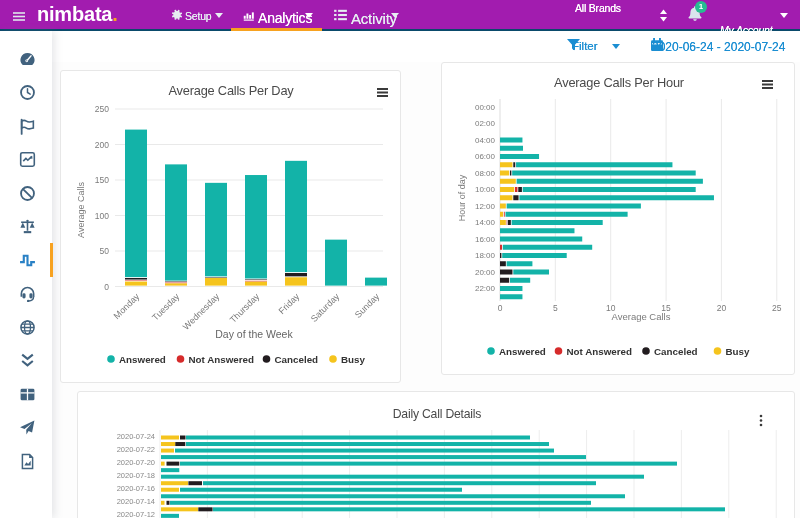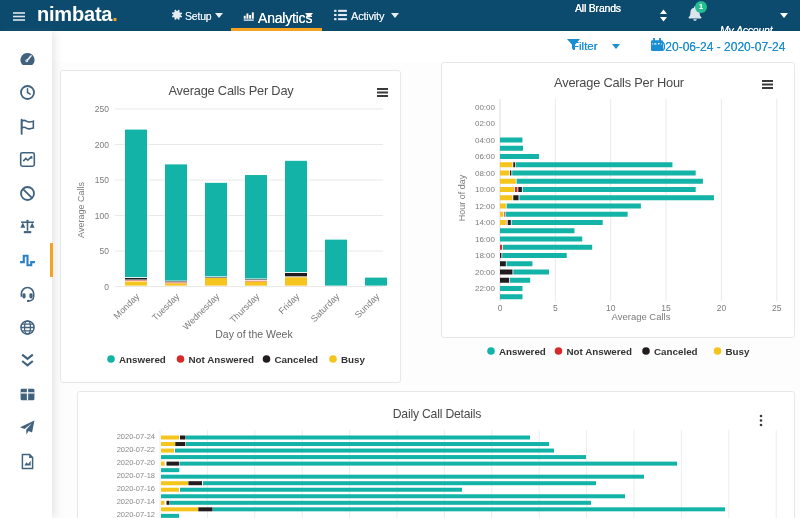--- a/index.html
+++ b/index.html
@@ -1,17 +1,17 @@
 <!DOCTYPE html>
 <html><head><meta charset="utf-8"><style>
 html,body{margin:0;padding:0;width:800px;height:518px;overflow:hidden;
 background:#fdfdfd;font-family:"Liberation Sans",sans-serif;}
 *{box-sizing:border-box;}
 .abs{position:absolute;}
-.navbar{position:absolute;left:0;top:0;width:800px;height:31px;background:#0c4a6e;border-bottom:2px solid #0a4a6b;}
+.navbar{position:absolute;left:0;top:0;width:800px;height:31px;background:#a21caf;border-bottom:2px solid #0a4a6b;}
 .card{position:absolute;background:#fff;border:1px solid #e7e7e7;border-radius:3px;}
 .sidebar{position:absolute;left:0;top:31px;width:52px;height:487px;background:#fff;box-shadow:3px 0 8px rgba(120,130,140,0.18);}
 .filter{position:absolute;left:52px;top:31px;width:748px;height:31px;background:#fff;}
 
 </style></head><body>
 <div class="navbar">
 <svg class="abs" style="left:13px;top:12px" width="12" height="9" viewBox="0 0 12 9">
 <line x1="0" y1="1" x2="12" y2="1" stroke="#dfe7ec" stroke-width="1.6"></line>
 <line x1="0" y1="4.5" x2="12" y2="4.5" stroke="#dfe7ec" stroke-width="1.6"></line>
 <line x1="0" y1="8" x2="12" y2="8" stroke="#dfe7ec" stroke-width="1.6"></line>
@@ -41,21 +41,21 @@
 <svg class="abs" style="left:334px;top:9px" width="13" height="12" viewBox="0 0 16 15">
       <g fill="#e6edf2">
         <rect x="0" y="1" width="3" height="2.6"></rect>
         <rect x="5" y="1" width="11" height="2.6"></rect>
         <rect x="0" y="6.2" width="3" height="2.6"></rect>
         <rect x="5" y="6.2" width="11" height="2.6"></rect>
         <rect x="0" y="11.4" width="3" height="2.6"></rect>
         <rect x="5" y="11.4" width="11" height="2.6"></rect>
       </g>
     </svg>
-<div class="abs" style="left:351px;top:9.5px;font-size:11px;color:#e6edf2;text-shadow:0 0 0.4px currentColor;letter-spacing:-0.2px;">Activity</div>
+<div class="abs" style="left:351px;top:9.5px;font-size:15px;color:#e6edf2;text-shadow:0 0 0.4px currentColor;letter-spacing:-0.2px;">Activity</div>
 <svg class="abs" style="left:391px;top:13px" width="8" height="5" viewBox="0 0 8 5">
       <path d="M0 0 L8 0 L4 5 Z" fill="#e8eef2"></path>
     </svg>
 <div class="abs" style="left:575px;top:2px;font-size:10.5px;color:#fff;text-shadow:0 0 0.4px currentColor;letter-spacing:-0.2px;">All Brands</div>
 <svg class="abs" style="left:660px;top:9px" width="7" height="13" viewBox="0 0 7 13">
       <path d="M0 5 L7 5 L3.5 0.5 Z" fill="#fff"></path>
       <path d="M0 8 L7 8 L3.5 12.5 Z" fill="#fff"></path>
     </svg>
 <svg class="abs" style="left:687px;top:5px" width="16" height="16" viewBox="0 0 16 16">
       <path fill="#d9e4ec" d="M8 1.2c-.6 0-1 .45-1 1v.5C4.8 3.2 3.4 4.9 3.4 7.2c0 3.2-.8 4.2-1.6 4.9-.25.2-.3.5-.2.8.1.3.4.5.7.5h11.4c.3 0 .6-.2.7-.5.1-.3.05-.6-.2-.8-.8-.7-1.6-1.7-1.6-4.9 0-2.3-1.4-4-3.6-4.5v-.5c0-.55-.45-1-1-1zM9.8 14.2H6.2c.2.9.9 1.6 1.8 1.6s1.6-.7 1.8-1.6z"></path>
@@ -203,21 +203,21 @@
       <circle cx="50" cy="288" r="3.8" fill="#13b3a8"></circle>
       <text x="58" y="291.5" font-size="9.8" font-weight="bold" fill="#333">Answered</text>
       <circle cx="119.5" cy="288" r="3.8" fill="#d62b2b"></circle>
       <text x="127.5" y="291.5" font-size="9.8" font-weight="bold" fill="#333">Not Answered</text>
       <circle cx="205.5" cy="288" r="3.8" fill="#221c1f"></circle>
       <text x="213.5" y="291.5" font-size="9.8" font-weight="bold" fill="#333">Canceled</text>
       <circle cx="272" cy="288" r="3.8" fill="#f5c41d"></circle>
       <text x="280" y="291.5" font-size="9.8" font-weight="bold" fill="#333">Busy</text>
     </svg>
 </div>
-<div class="card" style="left:441px;top:62px;width:354px;height:276px;">
+<div class="card" style="left:441px;top:62px;width:354px;height:313px;">
 <svg width="352" height="311" viewBox="0 0 352 311" style="position:absolute;left:0;top:0">
       <text x="177" y="24" font-size="12.8" letter-spacing="-0.2" fill="#4a4a4a" text-anchor="middle">Average Calls Per Hour</text>
       <rect x="320" y="17" width="11" height="2" fill="#3a3a3a"></rect>
       <rect x="320" y="20.5" width="11" height="2" fill="#3a3a3a"></rect>
       <rect x="320" y="24" width="11" height="2" fill="#3a3a3a"></rect>
       <line x1="58.0" y1="36" x2="58.0" y2="238" stroke="#dddddd" stroke-width="1"></line>
       <text x="58.0" y="248" font-size="8.5" fill="#7b7b7b" text-anchor="middle">0</text>
       <line x1="113.3" y1="36" x2="113.3" y2="238" stroke="#e9e9e9" stroke-width="1"></line>
       <text x="113.3" y="248" font-size="8.5" fill="#7b7b7b" text-anchor="middle">5</text>
       <line x1="168.7" y1="36" x2="168.7" y2="238" stroke="#e9e9e9" stroke-width="1"></line>

